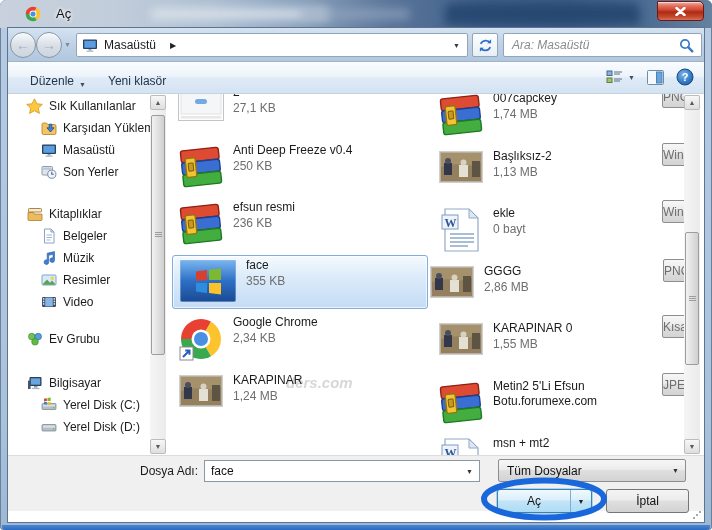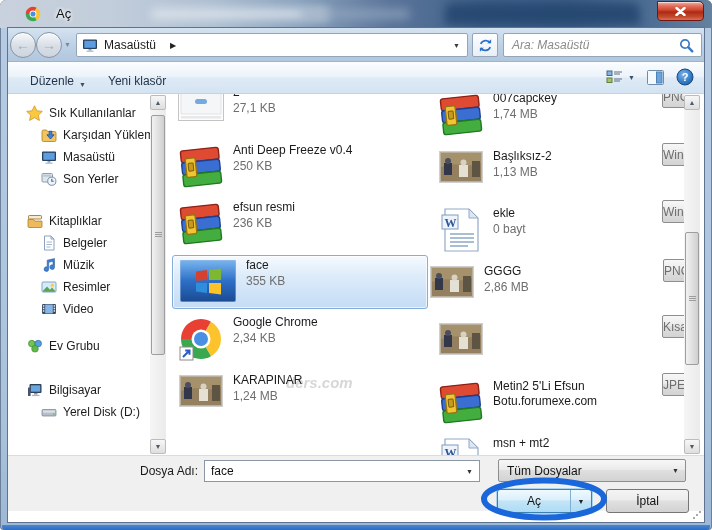--- a/index.html
+++ b/index.html
@@ -47,21 +47,21 @@
   .search-ico{margin-right:7px;display:flex;}
   
   .toolbar{position:absolute;left:0;top:34px;width:696px;height:32px;
     background:linear-gradient(180deg,#fbfdfe,#ecf3fa 46%,#dfeaf6 52%,#d4e3f2);border-bottom:1px solid #c6d4e2;box-sizing:border-box;}
   .tb-btn{position:absolute;top:6px;height:20px;display:flex;align-items:flex-end;font-size:12px;color:#24364c;cursor:pointer;}
   .tb-caret{font-size:7px;margin-left:5px;color:#3c5068;}
   .tb-right{position:absolute;right:10px;top:6px;display:flex;align-items:center;gap:12px;}
   .tb-ico{display:flex;align-items:center;cursor:pointer;}
   
   .content{position:absolute;left:0;top:66px;width:696px;height:361px;background:#fff;}
-  .sidebar{position:absolute;left:0;top:0;width:142px;height:361px;overflow:hidden;padding-top:8px;box-sizing:border-box;}
+  .sidebar{position:absolute;left:0;top:0;width:142px;height:361px;overflow:hidden;padding-top:1px;box-sizing:border-box;}
   .side-row{height:22px;display:flex;align-items:center;font-size:12px;color:#1c1c1c;white-space:nowrap;cursor:pointer;}
   .side-row .sic{width:17px;height:16px;margin-right:6px;flex:none;display:flex;align-items:center;justify-content:center;}
   .side-group{padding-left:18px;} .side-child{padding-left:32px;}
   
   .scrollbar{position:absolute;top:1px;width:16px;height:359px;background:linear-gradient(90deg,#f5f5f5,#ebebeb);}
   .side-scroll{left:142px;} .file-scroll{left:676px;}
   .sb-btn{position:absolute;left:0;width:16px;height:15px;display:flex;align-items:center;justify-content:center;
     font-size:7px;color:#4f5b67;background:linear-gradient(180deg,#f7f7f7,#dedede);border:1px solid #bcbcbc;
     border-radius:2px;box-sizing:border-box;cursor:pointer;}
   .sb-up{top:0;} .sb-down{bottom:0;}
@@ -323,20 +323,36 @@
                 <rect x="7" y="11" width="3.5" height="1.6" fill="#8d9aa8"></rect>
                 <rect x="5" y="12.8" width="7.5" height="1.3" fill="#a9b6c2"></rect>
                 <rect x="1" y="5.5" width="2.6" height="8.5" rx=".6" fill="#44556b"></rect>
               </svg>
             </span>
             <span>Bilgisayar</span>
           </div>
           <div class="side-row side-child">
             <span class="sic">
               <svg width="16" height="16" viewBox="0 0 16 16">
+                <rect x="1" y="6.5" width="14" height="6" rx="1" fill="#b6bfc9" stroke="#717e8c" stroke-width=".7"></rect>
+                <rect x="2" y="7.5" width="12" height="2" fill="#d9dfe5"></rect>
+                <circle cx="12.8" cy="10.6" r=".9" fill="#5fd24d"></circle>
+                <g transform="translate(3,.5) scale(.58)">
+                  <path d="M0 2 L5 1.2 V6 L0 6.5z" fill="#e3402d"></path>
+                  <path d="M6 1 L11.5 .2 V6 L6 6z" fill="#7db82e"></path>
+                  <path d="M0 7.5 L5 7.7 V12.5 L0 11.8z" fill="#2e84d8"></path>
+                  <path d="M6 7.7 L11.5 7.7 V13 L6 12.4z" fill="#f2bb2a"></path>
+                </g>
+              </svg>
+            </span>
+            <span>Yerel Disk (C:)</span>
+          </div>
+          <div class="side-row side-child">
+            <span class="sic">
+              <svg width="16" height="16" viewBox="0 0 16 16">
                 <rect x="1" y="5.5" width="14" height="6.5" rx="1" fill="#b6bfc9" stroke="#717e8c" stroke-width=".7"></rect>
                 <rect x="2" y="6.5" width="12" height="2.2" fill="#d9dfe5"></rect>
                 <circle cx="12.8" cy="10" r=".9" fill="#5fd24d"></circle>
               </svg>
             </span>
             <span>Yerel Disk (D:)</span>
           </div>
         </div>
 
       <div class="scrollbar side-scroll">
@@ -555,20 +571,24 @@
                 <rect x=".5" y=".5" width="43" height="31" fill="#b9b0a0" stroke="#cfcfcf"></rect>
                 <rect x="2" y="2" width="40" height="28" fill="#94805f"></rect>
                 <path d="M2 2 h40 v10 q-12 4 -20 2 t-20 2z" fill="#a5916c"></path>
                 <rect x="5" y="12" width="8" height="12" fill="#33374a"></rect>
                 <circle cx="9" cy="10" r="3" fill="#4a4e60"></circle>
                 <rect x="20" y="14" width="9" height="12" fill="#e5e0d4"></rect>
                 <circle cx="24.5" cy="11.5" r="3" fill="#d9d2c2"></circle>
                 <rect x="33" y="10" width="8" height="16" fill="#5d5443"></rect>
               </svg>
             </span>
+            <span class="ftext">
+              <div class="fname">KARAPINAR 0</div>
+              <div class="fsize">1,55 MB</div>
+            </span>
           </div>
           <div class="fitem" style="left: 266px; top: 282px;">
             <span class="ficon">
               <svg width="46" height="44" viewBox="0 0 46 44">
                 <g transform="rotate(-6 23 22)">
                   <rect x="4" y="4" width="38" height="12" rx="2.5" fill="#df4a33" stroke="#8e2115" stroke-width="1.4"></rect>
                   <rect x="4" y="16" width="38" height="12" rx="2.5" fill="#3a6ed2" stroke="#1c3f90" stroke-width="1.4"></rect>
                   <rect x="4" y="28" width="38" height="12" rx="2.5" fill="#43ad3f" stroke="#1e7a21" stroke-width="1.4"></rect>
                   <rect x="8" y="12" width="10" height="19" rx="1.5" fill="#f1c435" stroke="#96730f" stroke-width="1.4"></rect>
                   <rect x="10.5" y="17" width="5" height="8" rx="1" fill="#c79a1d" stroke="#7c5e0a"></rect>

